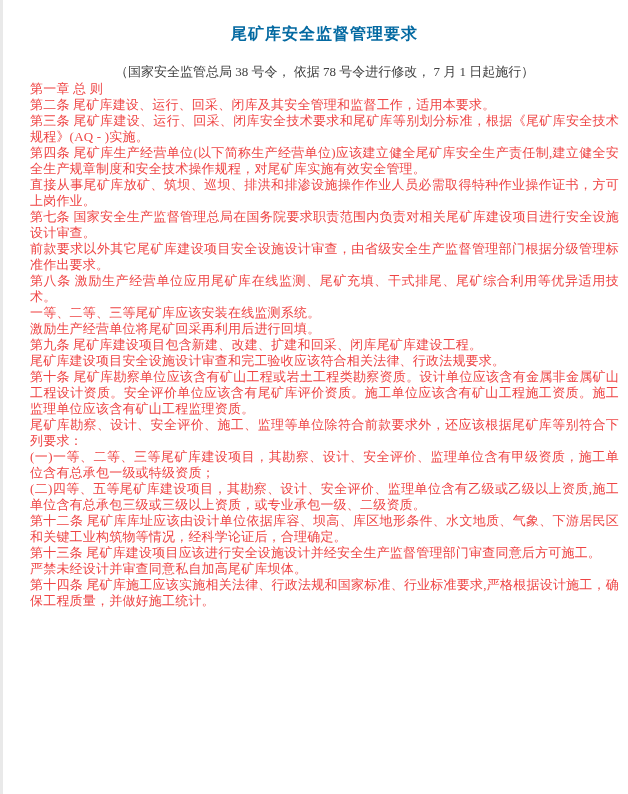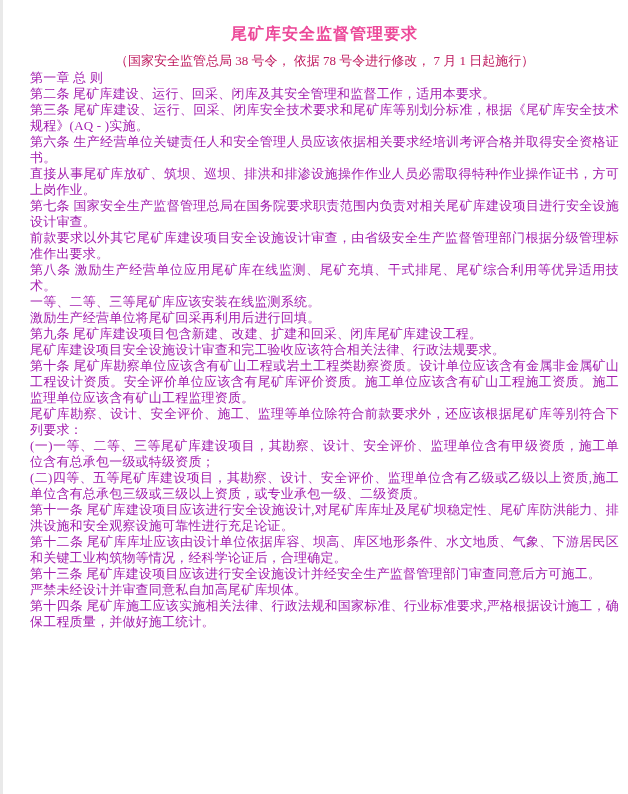--- a/index.html
+++ b/index.html
@@ -23,68 +23,67 @@
     height: 100%;
     background: #e9e9e9;
   }
   .page {
     box-sizing: border-box;
     width: 628px;
     height: 794px;
     padding: 24px 9px 6px 30px;
   }
   .doc-title {
-    margin: 0 0 9px 0;
+    margin: 0 0 20px 0;
     text-align: center;
     font-size: 16px;
     line-height: 20px;
     font-weight: bold;
-    color: #ec4899;
+    color: #0369a1;
     letter-spacing: 1px;
   }
   .doc-subtitle {
     margin: 0 0 1px 0;
     text-align: center;
     font-size: 13px;
     line-height: 16px;
-    color: #be185d;
+    color: #404040;
   }
   .para {
     margin: 0;
     font-size: 13px;
     line-height: 16px;
     text-align: justify;
     letter-spacing: 0.2px;
     word-break: break-all;
-    color: #a21caf;
+    color: #ef4444;
   }
 </style>
 </head>
 <body>
 
 <div class="scan-edge"></div>
 
 <div class="page">
   <h1 class="doc-title">尾矿库安全监督管理要求</h1>
   <p class="doc-subtitle">（国家安全监管总局 38 号令， 依据 78 号令进行修改， 7 月 1 日起施行）</p>
 
   <p class="para">第一章 总 则</p>
   <p class="para">第二条 尾矿库建设、运行、回采、闭库及其安全管理和监督工作，适用本要求。</p>
   <p class="para">第三条 尾矿库建设、运行、回采、闭库安全技术要求和尾矿库等别划分标准，根据《尾矿库安全技术规程》(AQ - )实施。</p>
-  <p class="para">第六条 生产经营单位关键责任人和安全管理人员应该依据相关要求经培训考评合格并取得安全资格证书。</p>
+  <p class="para">第四条 尾矿库生产经营单位(以下简称生产经营单位)应该建立健全尾矿库安全生产责任制,建立健全安全生产规章制度和安全技术操作规程，对尾矿库实施有效安全管理。</p>
   <p class="para">直接从事尾矿库放矿、筑坝、巡坝、排洪和排渗设施操作作业人员必需取得特种作业操作证书，方可上岗作业。</p>
   <p class="para">第七条 国家安全生产监督管理总局在国务院要求职责范围内负责对相关尾矿库建设项目进行安全设施设计审查。</p>
   <p class="para">前款要求以外其它尾矿库建设项目安全设施设计审查，由省级安全生产监督管理部门根据分级管理标准作出要求。</p>
   <p class="para">第八条 激励生产经营单位应用尾矿库在线监测、尾矿充填、干式排尾、尾矿综合利用等优异适用技术。</p>
   <p class="para">一等、二等、三等尾矿库应该安装在线监测系统。</p>
   <p class="para">激励生产经营单位将尾矿回采再利用后进行回填。</p>
   <p class="para">第九条 尾矿库建设项目包含新建、改建、扩建和回采、闭库尾矿库建设工程。</p>
   <p class="para">尾矿库建设项目安全设施设计审查和完工验收应该符合相关法律、行政法规要求。</p>
   <p class="para">第十条 尾矿库勘察单位应该含有矿山工程或岩土工程类勘察资质。设计单位应该含有金属非金属矿山工程设计资质。安全评价单位应该含有尾矿库评价资质。施工单位应该含有矿山工程施工资质。施工监理单位应该含有矿山工程监理资质。</p>
   <p class="para">尾矿库勘察、设计、安全评价、施工、监理等单位除符合前款要求外，还应该根据尾矿库等别符合下列要求：</p>
   <p class="para">(一)一等、二等、三等尾矿库建设项目，其勘察、设计、安全评价、监理单位含有甲级资质，施工单位含有总承包一级或特级资质；</p>
   <p class="para">(二)四等、五等尾矿库建设项目，其勘察、设计、安全评价、监理单位含有乙级或乙级以上资质,施工单位含有总承包三级或三级以上资质，或专业承包一级、二级资质。</p>
-  <p class="para">第十一条 尾矿库建设项目应该进行安全设施设计,对尾矿库库址及尾矿坝稳定性、尾矿库防洪能力、排洪设施和安全观察设施可靠性进行充足论证。</p>
   <p class="para">第十二条 尾矿库库址应该由设计单位依据库容、坝高、库区地形条件、水文地质、气象、下游居民区和关键工业构筑物等情况，经科学论证后，合理确定。</p>
   <p class="para">第十三条 尾矿库建设项目应该进行安全设施设计并经安全生产监督管理部门审查同意后方可施工。</p>
   <p class="para">严禁未经设计并审查同意私自加高尾矿库坝体。</p>
   <p class="para">第十四条 尾矿库施工应该实施相关法律、行政法规和国家标准、行业标准要求,严格根据设计施工，确保工程质量，并做好施工统计。</p>
 </div>
 
 </body></html>

